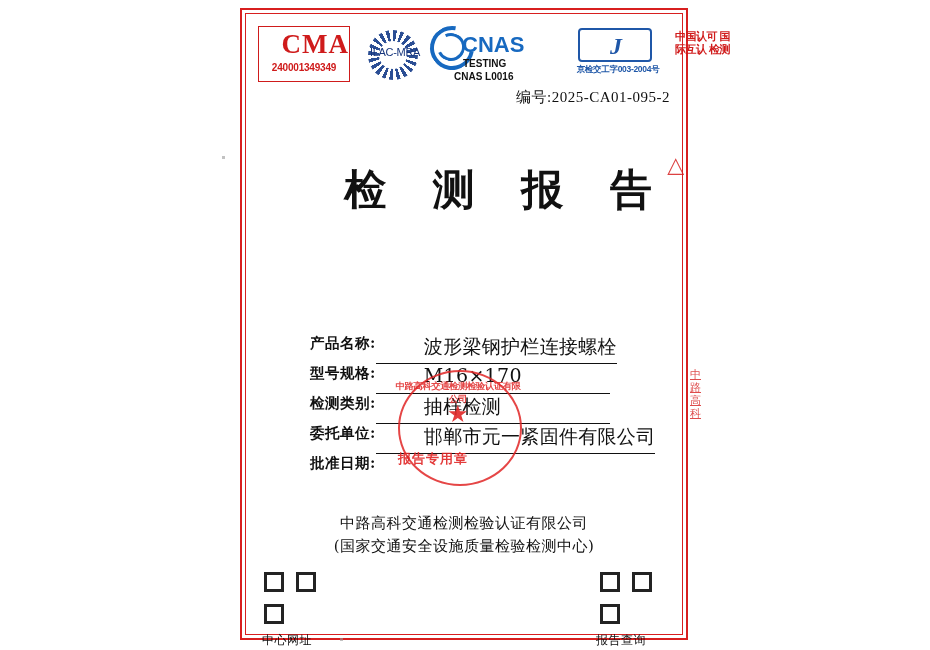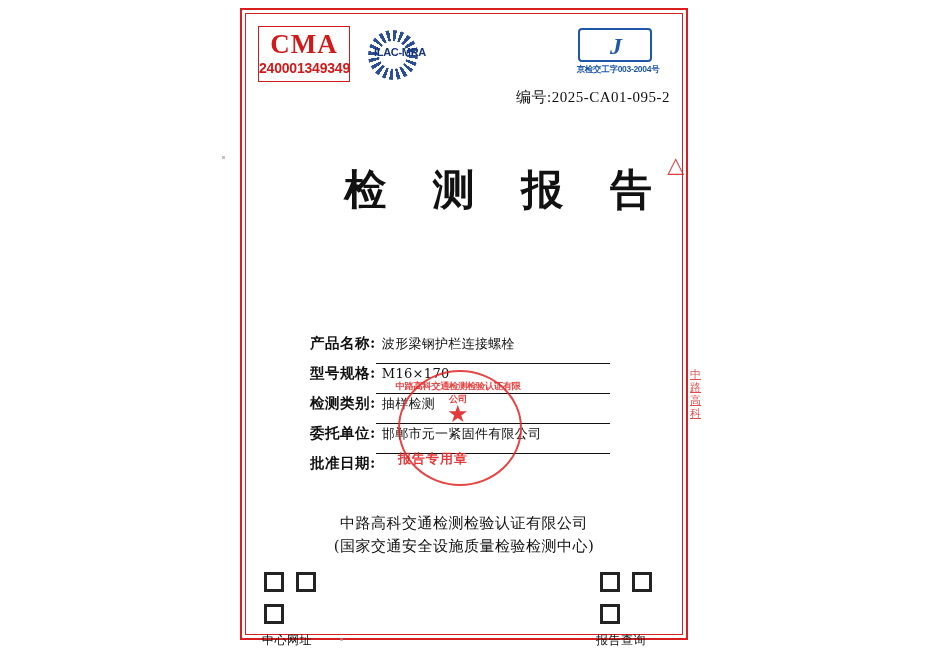--- a/index.html
+++ b/index.html
@@ -62,25 +62,26 @@
     box-sizing: border-box;
     text-align: center;
   }
   .cma-letters {
     font-family: "Liberation Serif", serif;
     font-weight: bold;
     font-size: 27px;
     color: #cf1b1b;
     line-height: 34px;
     letter-spacing: 1px;
+    text-align: right;
   }
   .cma-number {
     font-family: "Liberation Sans", sans-serif;
     font-weight: bold;
-    font-size: 14px;
+    font-size: 10px;
     color: #cf1b1b;
     line-height: 14px;
     letter-spacing: -0.2px;
   }
 
   
   .ilac {
     position: absolute;
     left: 112px;
     top: 8px;
@@ -104,23 +105,23 @@
     left: 11px; top: 11px;
     width: 28px; height: 28px;
     border-radius: 50%;
     background: #fff;
   }
   .ilac-label {
     position: absolute;
     left: 0;
     top: 18px;
     width: 62px;
-    text-align: right;
-    font-family: "Liberation Sans", sans-serif;
-    font-weight: bold;
+    text-align: center;
+    font-family: "Liberation Sans", sans-serif;
+    font-weight: normal;
     font-size: 11px;
     color: #16357c;
     letter-spacing: -0.3px;
   }
 
   
   .cnas {
     position: absolute;
     left: 176px;
     top: 6px;
@@ -282,24 +283,25 @@
   }
   .field-value-wrap {
     flex: 1;
     border-bottom: 1px solid #111;
     padding-bottom: 3px;
     padding-left: 6px;
     min-height: 19px;
   }
   .field-value {
     font-family: "DejaVu Serif", serif;
-    font-size: 13px;
+    font-size: 19px;
     color: #111;
     white-space: nowrap;
     letter-spacing: 0.3px;
+    margin-left: 42px;
   }
 
   
   .seal {
     position: absolute;
     left: 398px;
     top: 370px;
     width: 120px;
     height: 112px;
     pointer-events: none;
@@ -442,20 +444,28 @@
     <div class="cma-box">
       <div class="cma-letters">CMA</div>
       <div class="cma-number">240001349349</div>
     </div>
 
     <div class="ilac">
       <div class="ilac-ring"></div>
       <div class="ilac-label">ILAC-MRA</div>
     </div>
 
+    <div class="cnas">
+      <div class="cnas-swirl"></div>
+      <div class="cnas-swirl2"></div>
+      <div class="cnas-text">CNAS</div>
+      <div class="cnas-sub1">TESTING</div>
+      <div class="cnas-sub2">CNAS L0016</div>
+      <div class="cnas-cn">中国认可 国际互认 检测</div>
+    </div>
 
     <div class="jmark">
       <div class="jmark-box">
         <div class="jmark-j">J</div>
       </div>
       <div class="jmark-sub">京检交工字003-2004号</div>
     </div>
   </div>
 
   <div class="report-no">编号:2025-CA01-095-2</div>

